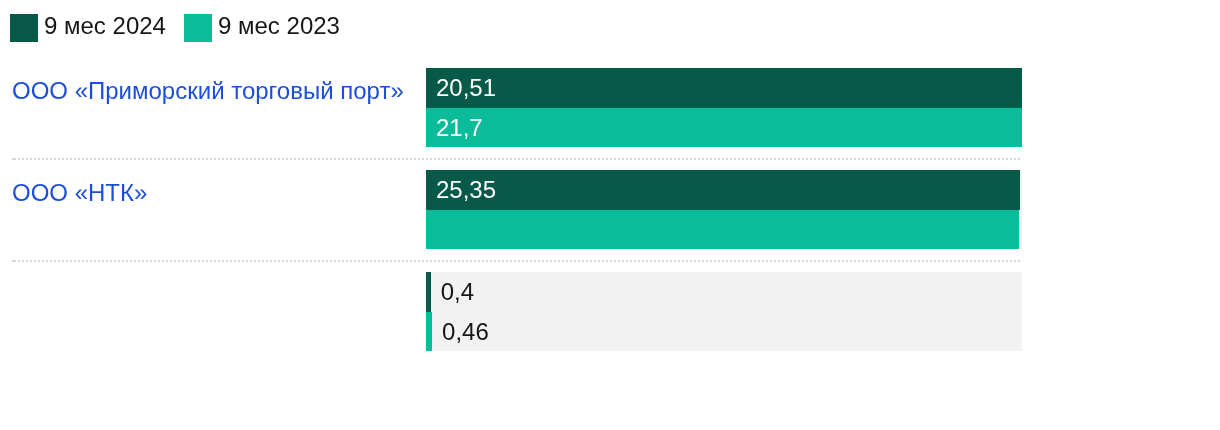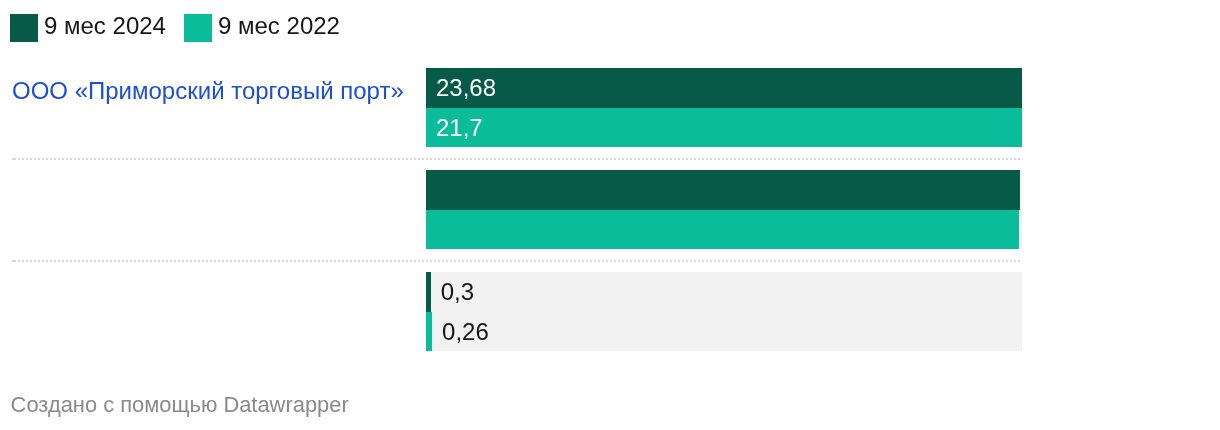--- a/index.html
+++ b/index.html
@@ -32,49 +32,50 @@
 <body>
 
 <div class="chart">
   <div class="legend">
     <div class="legend-item" style="left:10px">
       <span class="swatch" style="background: rgb(6, 90, 71);"></span>
       <span class="legend-label">9 мес 2024</span>
     </div>
     <div class="legend-item" style="left:184px">
       <span class="swatch" style="background: rgb(11, 188, 155);"></span>
-      <span class="legend-label">9 мес 2022</span>
+      <span class="legend-label">9 мес 2023</span>
     </div>
   </div>
 
   <div class="rows">
 
     <div class="row" style="top:68px">
       <div class="track" style="background: rgb(242, 242, 242);"></div>
       <div class="row-label">ООО «Приморский торговый порт»</div>
       <div class="bar b1" style="width: 769.83px; background: rgb(6, 90, 71);"></div>
       <div class="bar b2" style="width: 782px; background: rgb(11, 188, 155);"></div>
-      <div class="val v1 inside" style="left: 436px;">23,68</div>
+      <div class="val v1 inside" style="left: 436px;">20,51</div>
       <div class="val v2 inside" style="left: 436px;">21,7</div>
     </div>
 
     <div class="gridline" style="top:158px"></div>
 
     <div class="row" style="top:170px">
       <div class="track" style="background: rgb(242, 242, 242);"></div>
+      <div class="row-label">ООО «НТК»</div>
       <div class="bar b1" style="width: 593.52px; background: rgb(6, 90, 71);"></div>
       <div class="bar b2" style="width: 593.29px; background: rgb(11, 188, 155);"></div>
+      <div class="val v1 inside" style="left: 436px;">25,35</div>
     </div>
 
     <div class="gridline" style="top:260px"></div>
 
     <div class="row" style="top:272px">
       <div class="track" style="background: rgb(242, 242, 242);"></div>
       <div class="bar b1" style="width: 4.68px; background: rgb(6, 90, 71);"></div>
       <div class="bar b2" style="width: 6.09px; background: rgb(11, 188, 155);"></div>
-      <div class="val v1 outside" style="left: 440.68px;">0,3</div>
-      <div class="val v2 outside" style="left: 442.09px;">0,26</div>
+      <div class="val v1 outside" style="left: 440.68px;">0,4</div>
+      <div class="val v2 outside" style="left: 442.09px;">0,46</div>
     </div>
 
   </div>
 
-  <div class="footer" style="top:392px">Создано с помощью Datawrapper</div>
 </div>
 
 </body></html>

